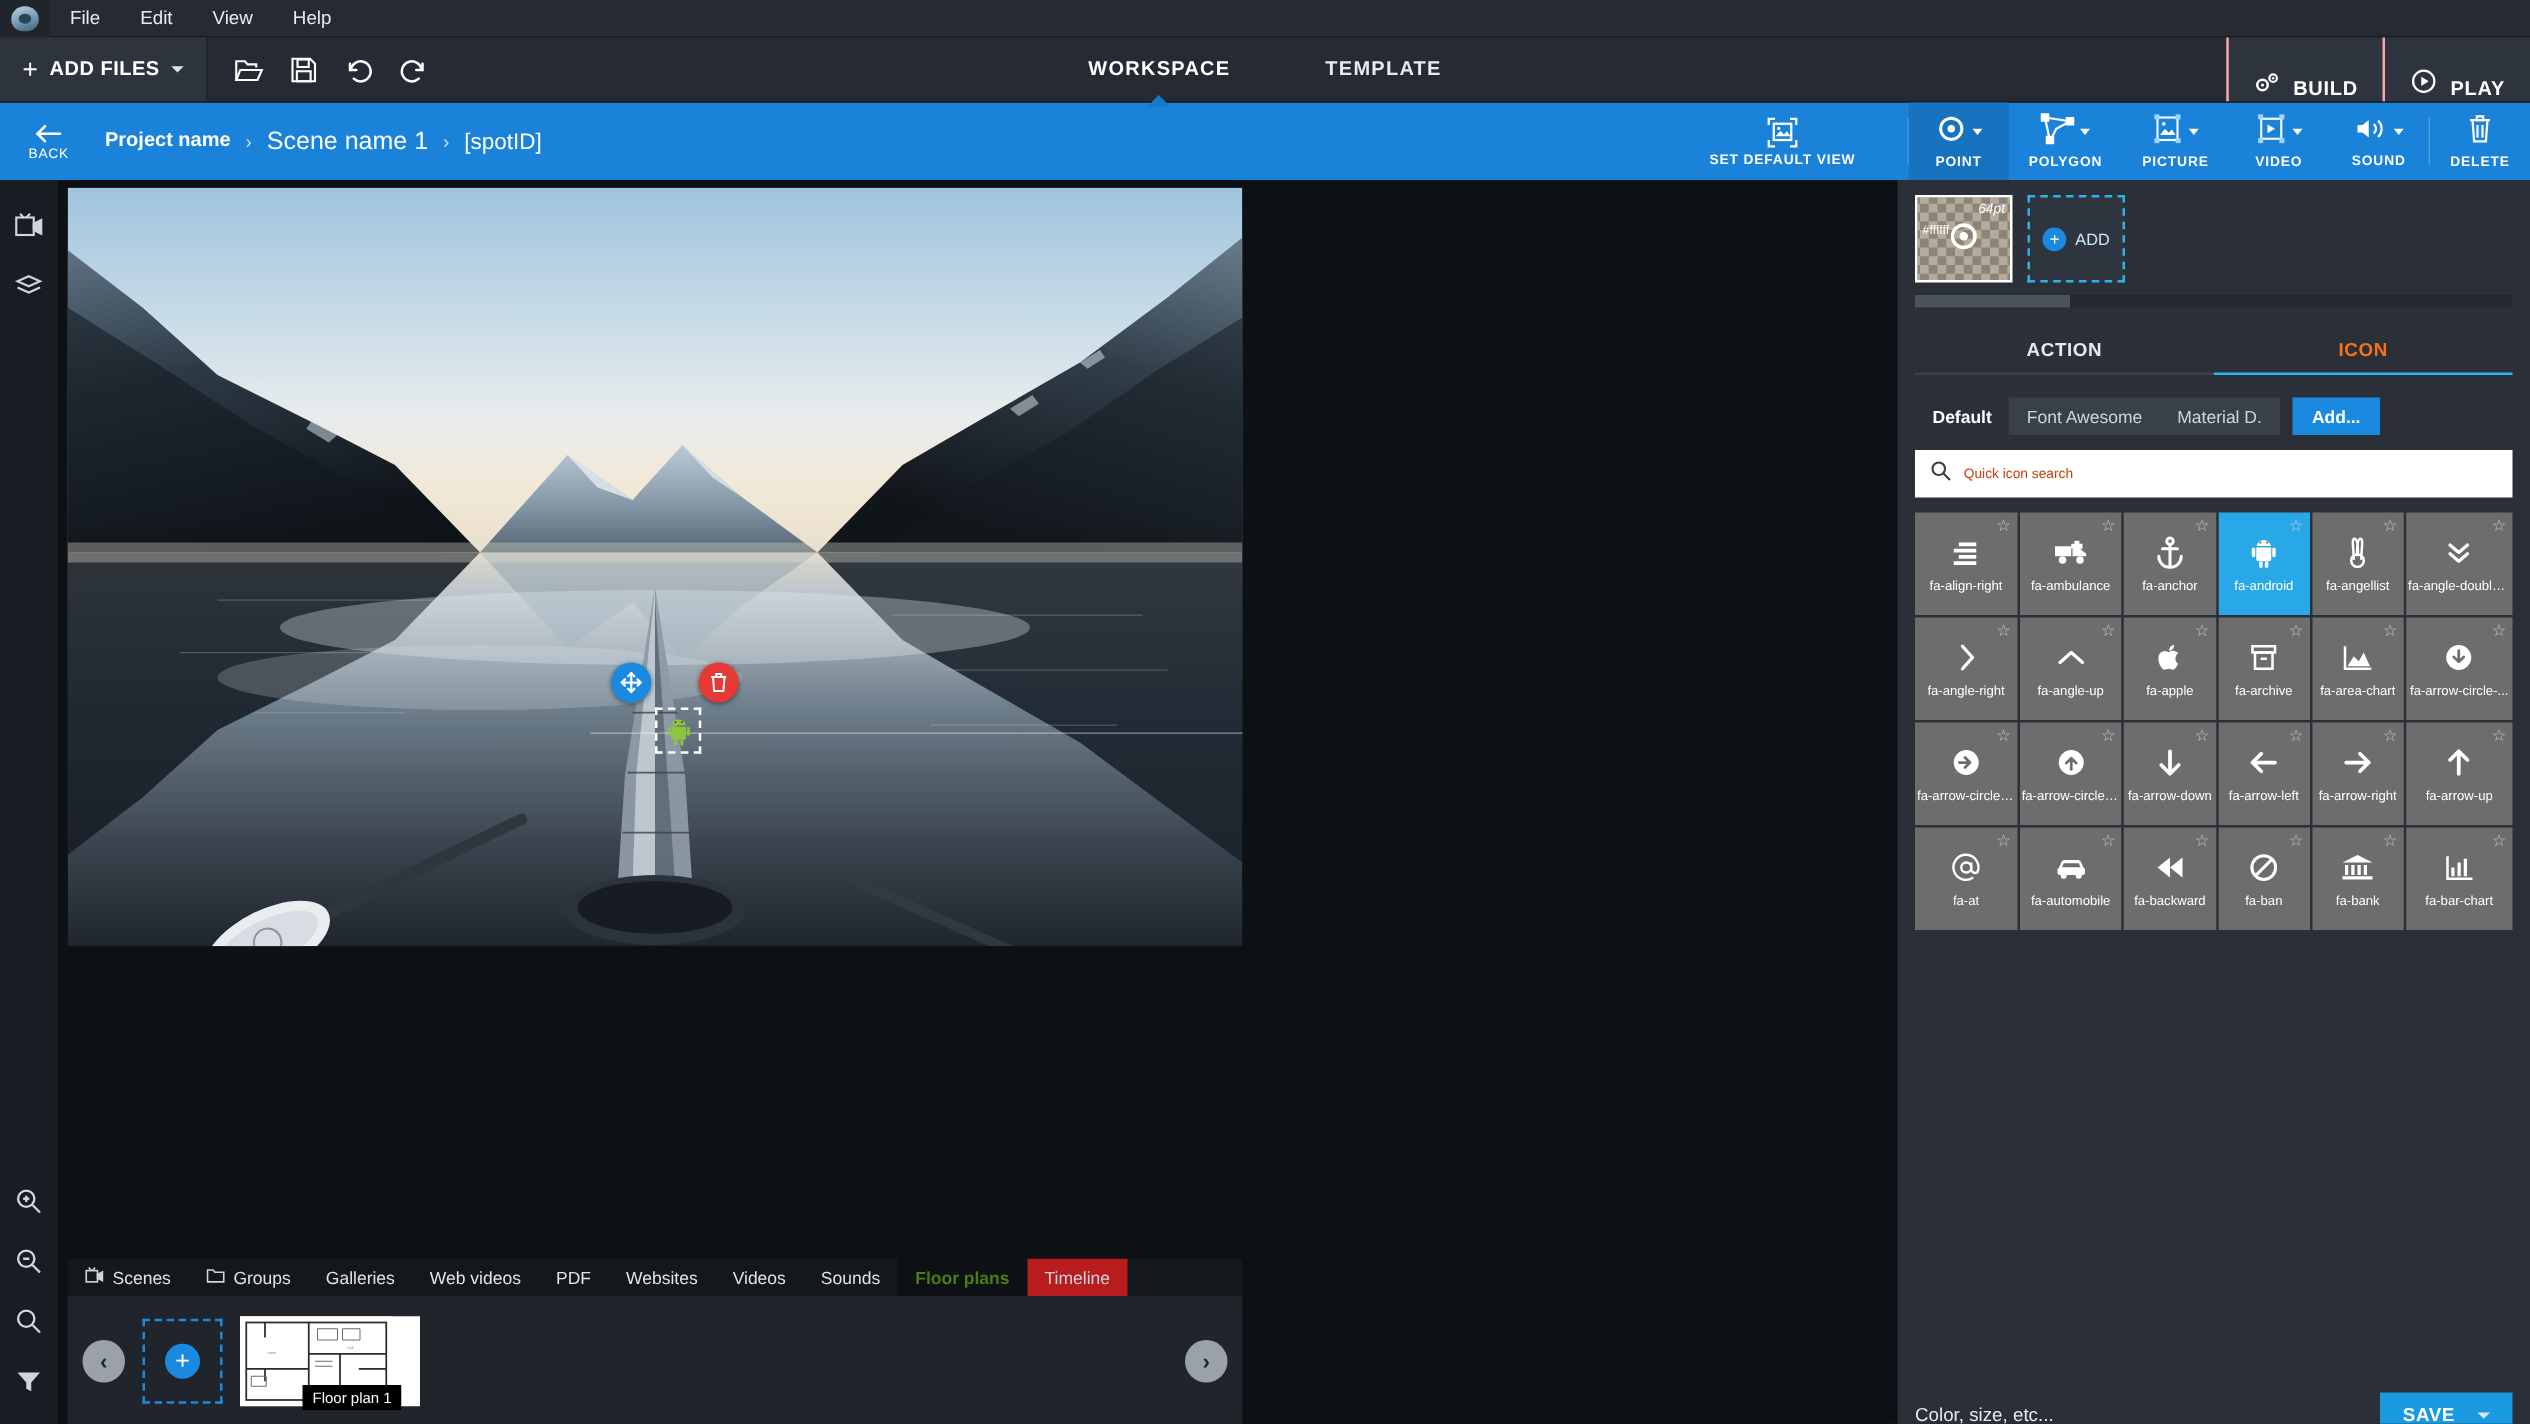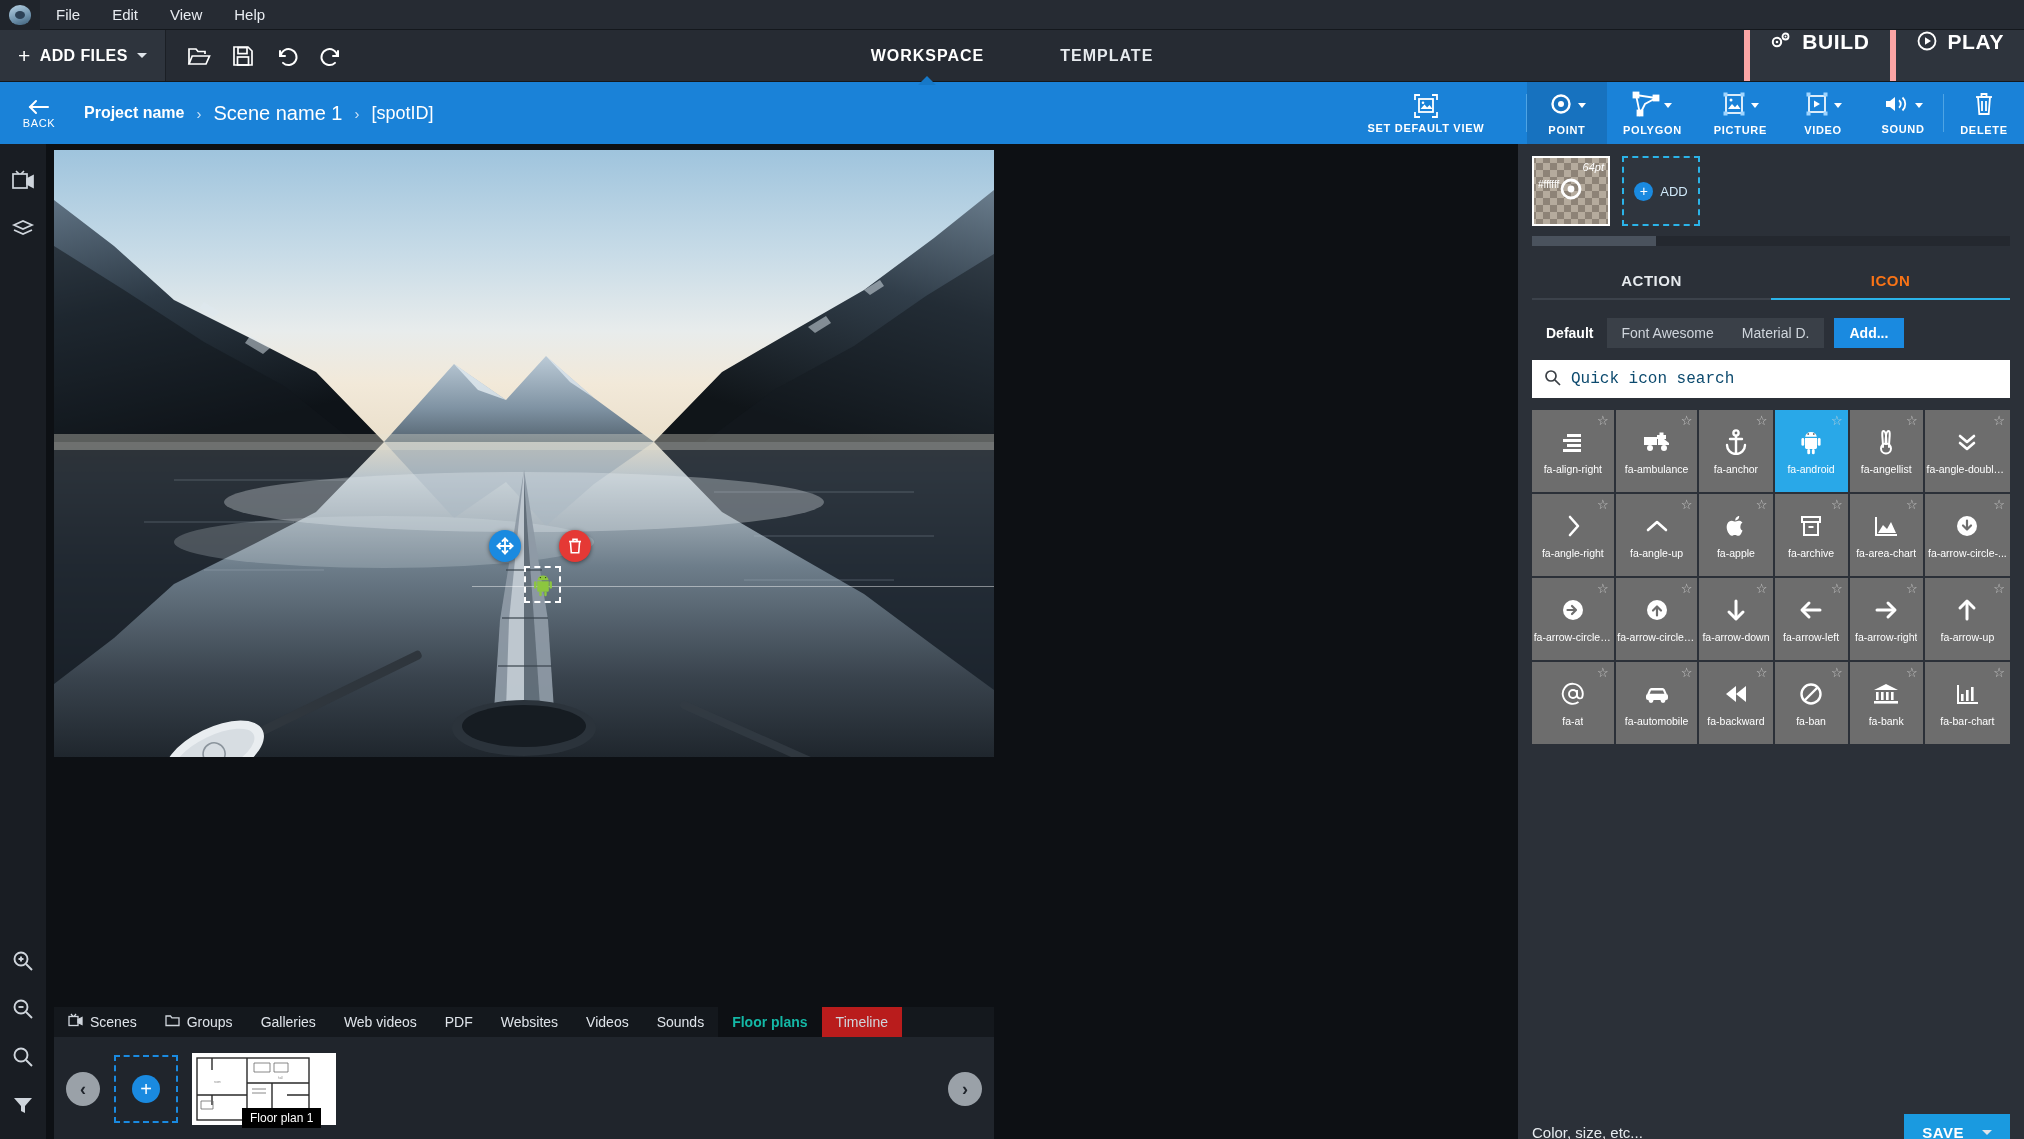--- a/index.html
+++ b/index.html
@@ -64,23 +64,23 @@
   }
   .ctab.active::after {
     content:""; position:absolute; left:50%; transform:translateX(-50%);
     bottom:-14px; border-left:9px solid transparent; border-right:9px solid transparent;
     border-bottom:9px solid #1678c8;
   }
   .ctab.dim { color: #e6eaee; }
 
   .right-actions { margin-left:auto; display:flex; align-items:stretch; }
   .ract {
-    display:flex; align-items:flex-start; gap:10px; padding: 0 20px; cursor:pointer;
-    font-size: 21px; font-weight: bold; letter-spacing: .6px;
-    border-left:6px solid #fca5a5; background:#2e343d;
+    display:flex; align-items:flex-end; gap:10px; padding: 0 20px; cursor:pointer;
+    font-size: 16px; font-weight: bold; letter-spacing: .6px;
+    border-left:2px solid #fca5a5; background:#2e343d;
   }
 
   
   .bluebar {
     height: 62px; background: #1a82d8; display:flex; align-items:stretch;
   }
   .back-btn {
     width: 78px; display:flex; flex-direction:column; align-items:center; justify-content:center;
     gap:1px; cursor:pointer; color:#fff;
   }
@@ -142,21 +142,21 @@
   
   .btabs {
     position:absolute; left: 8px; bottom: 132px; width: 940px; height: 30px;
     background: rgba(22,26,32,.86); display:flex; align-items:center; gap: 0;
     font-size: 14px;
   }
   .btab {
     padding: 0 14px; height:30px; line-height:30px; color:#dfe4ea; cursor:pointer;
     display:flex; align-items:center; gap:7px;
   }
-  .btab.active { background:#0d1014; color:#14b8a6; font-weight:bold; }
+  .btab.active { background:#0d1014; color:#4d7c0f; font-weight:bold; }
   .btab.ghost { background:#b91c1c; color:#cfd5dc; }
 
   
   .filmstrip {
     position:absolute; left: 8px; bottom: 28px; width: 940px; height: 104px;
     background:#20252c; display:flex; align-items:center; padding: 0 12px; gap: 14px;
   }
   .fs-nav {
     width: 34px; height:34px; border-radius:50%; background:#9aa1a8; color:#20252c;
     display:flex; align-items:center; justify-content:center; cursor:pointer; flex:0 0 auto;
@@ -232,21 +232,21 @@
   .src.chip:first-of-type { }
   .src-add {
     margin-left: 10px; background:#1a8ae0; color:#fff; font-size: 14px;
     padding: 7px 16px; cursor:pointer; font-weight:bold;
   }
 
   .searchbar {
     margin: 12px 14px 0 14px; height: 38px; background:#fff; display:flex;
     align-items:center; gap:10px; padding: 0 12px; cursor:text;
   }
-  .searchbar .ph { color:#0c4a6e; font-size: 16px; font-family: Liberation Mono, monospace; }
+  .searchbar .ph { color:#c2410c; font-size: 11px; }
 
   .icongrid {
     margin: 12px 14px 0 14px; display:grid; grid-template-columns: repeat(6, 1fr);
     gap: 2px; background:#2b3038;
   }
   .icell {
     position:relative; height: 82px; background:#6d6d6d; display:flex;
     flex-direction:column; align-items:center; justify-content:center; gap:6px; cursor:pointer;
   }
   .icell.sel { background:#29a8e8; }

